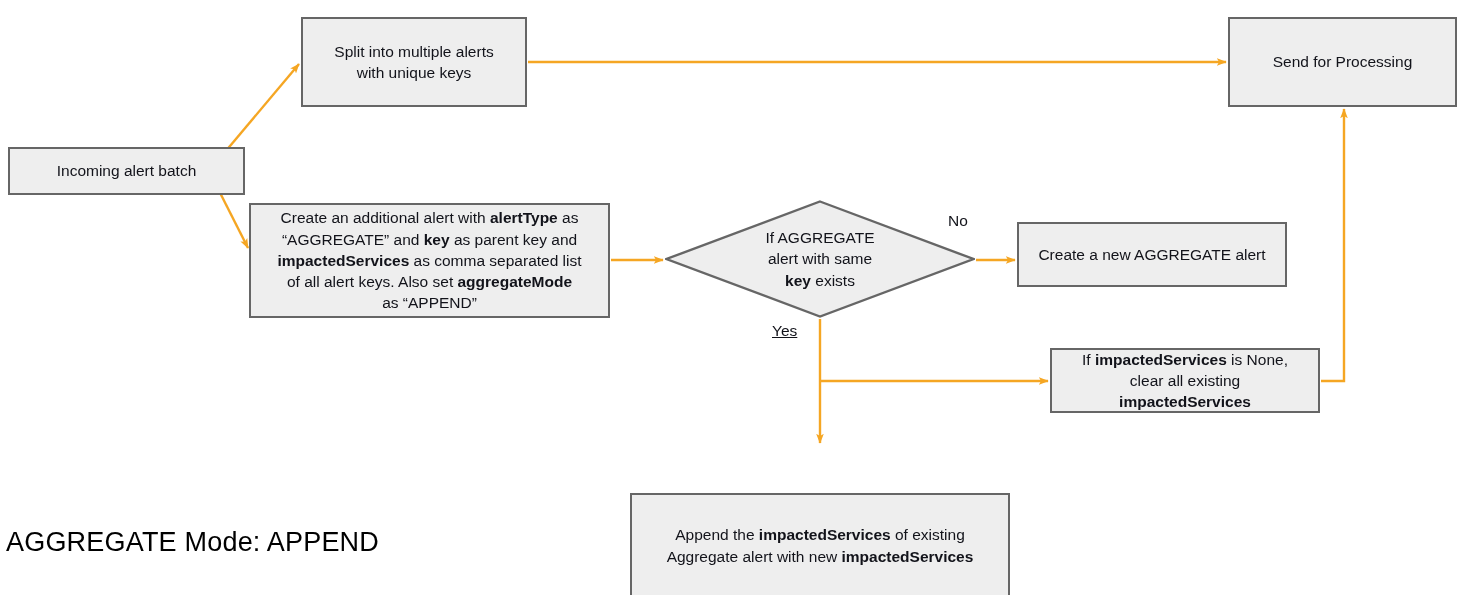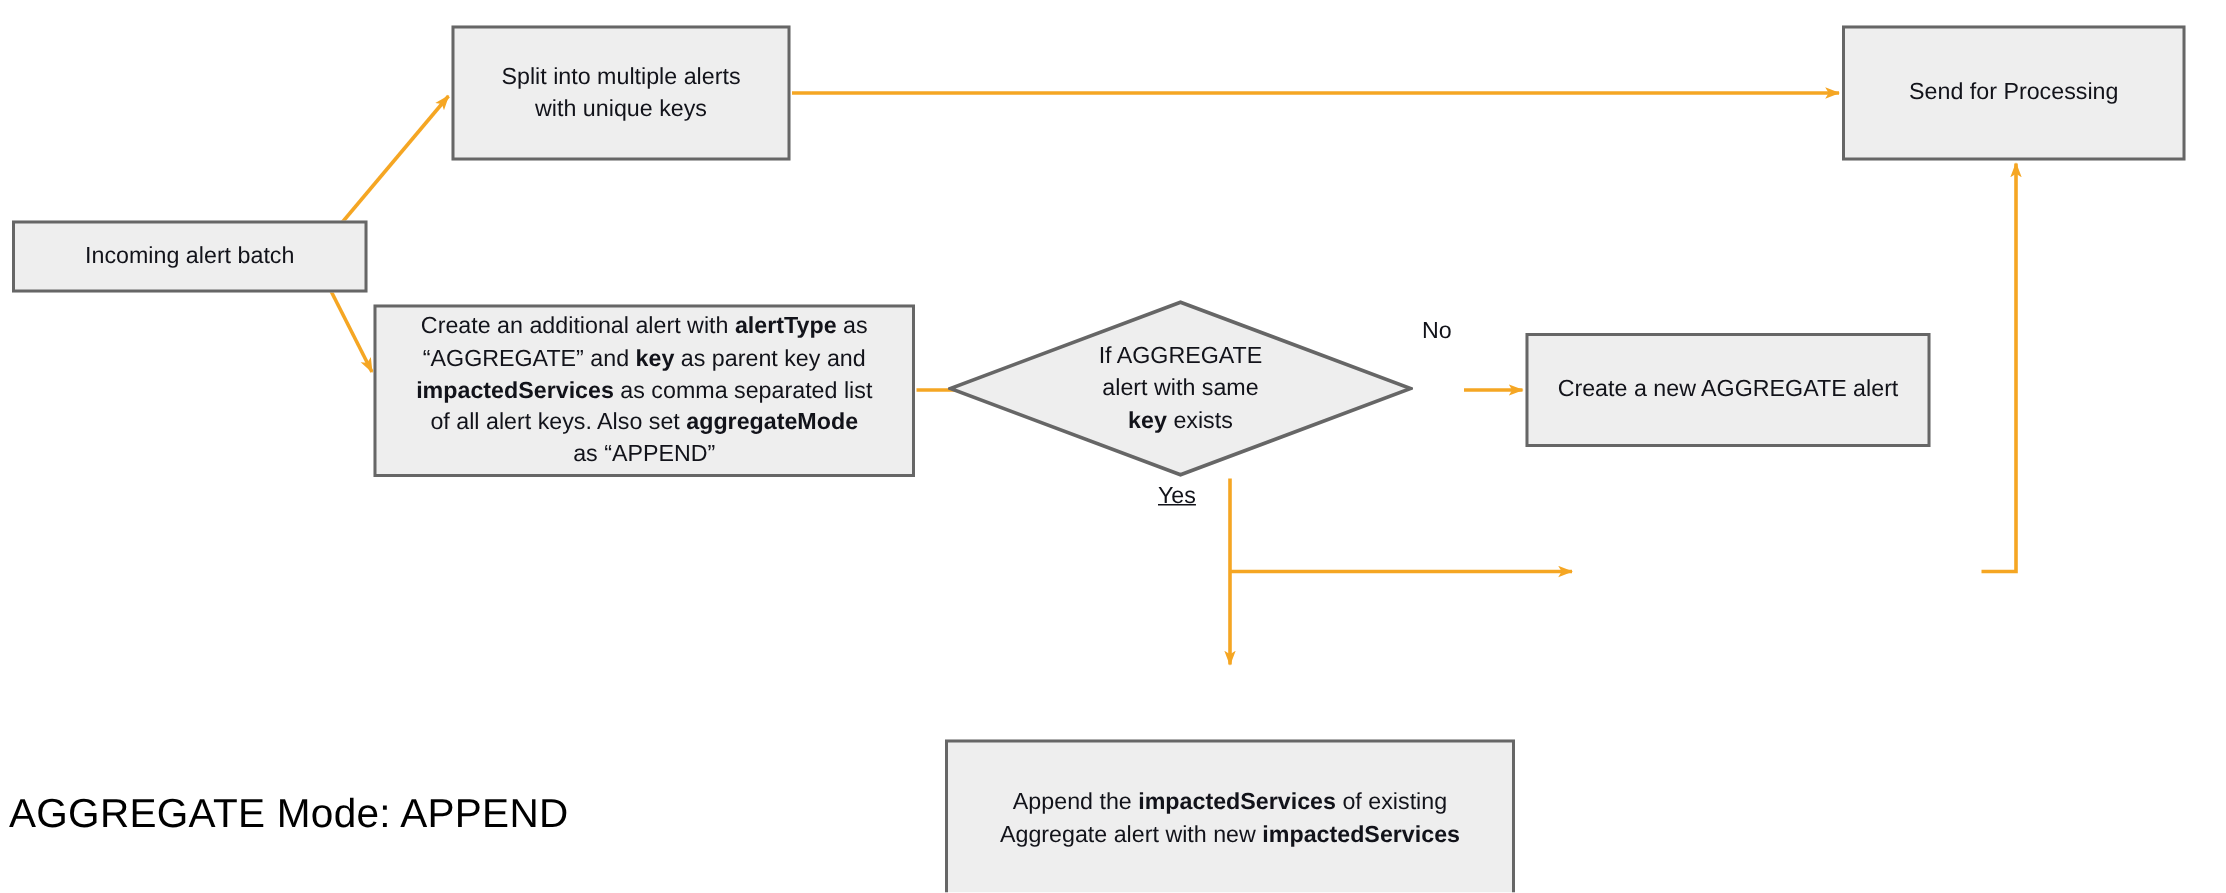--- a/index.html
+++ b/index.html
@@ -113,31 +113,34 @@
   </div>
 
   <div class="node" style="left:301px; top:17px; width:226px; height:90px;">
     <span class="txt">Split into multiple alerts<br>with unique keys</span>
   </div>
 
   <div class="node" style="left:249px; top:203px; width:361px; height:115px;text-align:center;">
     <span class="txt">Create an additional alert with <b>alertType</b> as<br>“AGGREGATE” and <b>key</b> as parent key and<br><b>impactedServices</b> as comma separated list<br>of all alert keys. Also set <b>aggregateMode</b><br>as “APPEND”</span>
   </div>
 
-  <div class="diamond-wrap" style="left:632px; top:200px; width:310px; height:118px;align-items:center;">
+  <div class="diamond-wrap" style="left:665px; top:200px; width:310px; height:118px;align-items:center;">
     <svg class="shape" width="310" height="118" viewBox="0 0 310 118">
       <polygon points="155,1.5 308.5,59 155,116.5 1.5,59" fill="#EEEEEE" stroke="#666666" stroke-width="2.4"></polygon>
     </svg>
     <span class="txt">If AGGREGATE<br>alert with same<br><b>key</b> exists</span>
   </div>
 
-  <div class="node" style="left:1017px; top:222px; width:270px; height:76px;">
+  <div class="node" style="left:1017px; top:222px; width:270px; height:65px;">
     <span class="txt">Create a new AGGREGATE alert</span>
   </div>
 
+  <div class="node" style="left:1050px; top:348px; width:270px; height:65px;">
+    <span class="txt">If <b>impactedServices</b> is None,<br>clear all existing<br><b>impactedServices</b></span>
+  </div>
 
   <div class="node" style="left:630px; top:445px; width:380px; height:105px;margin-top:48px;">
     <span class="txt">Append the <b>impactedServices</b> of existing<br>Aggregate alert with new <b>impactedServices</b></span>
   </div>
 
   <div class="edge-label" style="left:948px; top:212px;">No</div>
   <div class="edge-label" style="left:772px; top:322px;text-decoration:underline;">Yes</div>
 
   <div class="caption" style="left:6px; top:527px;">AGGREGATE Mode: APPEND</div>
 

